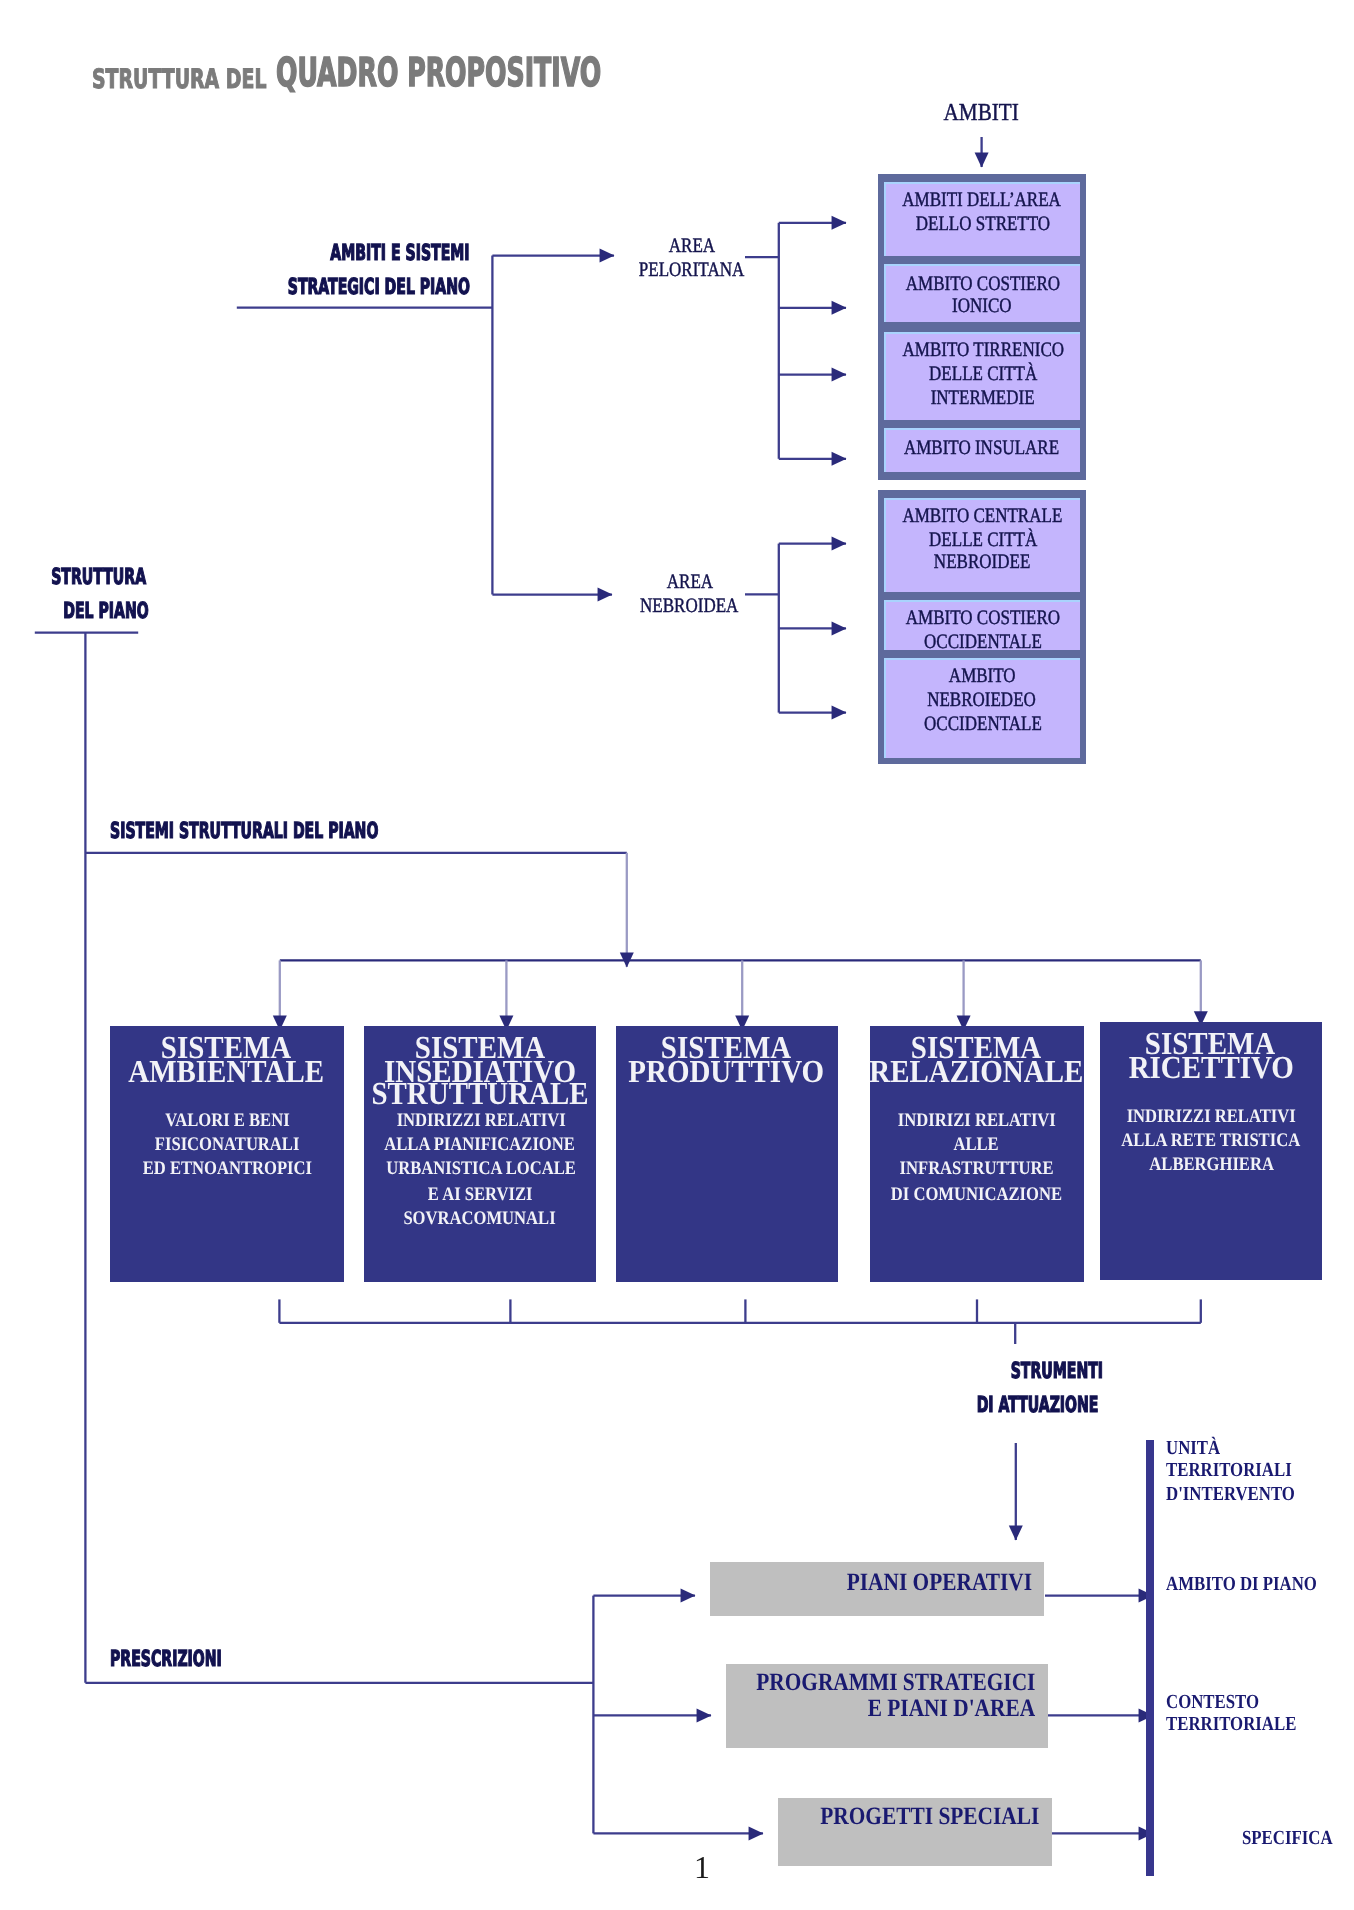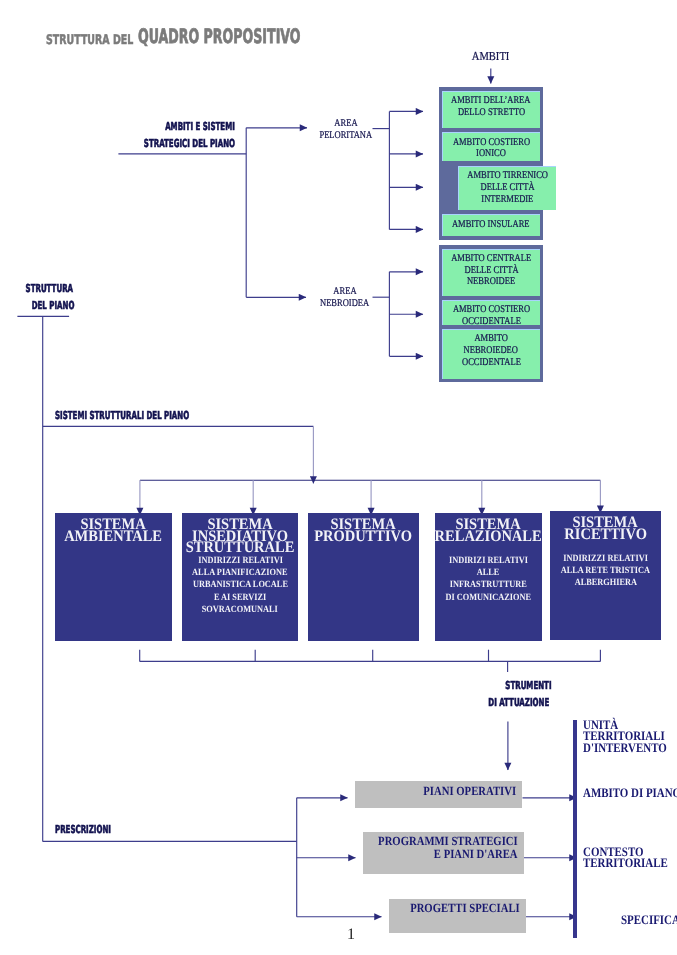--- a/index.html
+++ b/index.html
@@ -20,21 +20,21 @@
   
   
   .sx{display:flex;flex-direction:column;align-items:center;white-space:nowrap;
       font-family:"Liberation Serif",serif;}
   .sx > i{font-style:normal;display:block;width:max-content;transform-origin:center center;}
 
   .amb-head{color:#14144d;font-size:12.15px;line-height:13px;}
   .amb-head > i{transform:scaleX(.87);-webkit-text-stroke:0.22px #14144d;}
 
   .ambgroup{background:#5e6a9c;box-sizing:border-box;}
-  .ambbox{background:#86efac;box-sizing:border-box;color:#14144d;
+  .ambbox{background:#c4b5fd;box-sizing:border-box;color:#14144d;
           font-size:10.25px;line-height:11.6px;justify-content:flex-start;
           padding-top:4.4px;box-shadow:inset 1px 1px 0 0 #a9d3fd;}
   .ambbox > i{transform:scaleX(.83);-webkit-text-stroke:0.22px #14144d;}
   .arealbl{color:#14144d;font-size:10.25px;line-height:12.2px;}
   .arealbl > i{transform:scaleX(.83);-webkit-text-stroke:0.22px #14144d;}
 
   
   .hdg{font-family:"DejaVu Sans Condensed","DejaVu Sans",sans-serif;font-weight:bold;
        color:#12124f;font-size:11px;line-height:17px;white-space:nowrap;letter-spacing:0px;
        display:flex;flex-direction:column;}
@@ -55,21 +55,21 @@
 
   
   .greybox{background:#bfbfbf;box-sizing:border-box;font-weight:bold;color:#191970;
            font-size:12.46px;line-height:13.2px;justify-content:flex-start;padding-top:3.6px;}
   .greybox > i{transform:scaleX(.858);}
   .gb-right{align-items:flex-end;padding-right:6px;}
   .gb-right > i{transform-origin:right center;}
 
   
   .rbar{background:#37368d;}
-  .rlbl{font-weight:bold;color:#191970;font-size:13px;line-height:11.75px;align-items:flex-start;}
+  .rlbl{font-weight:bold;color:#191970;font-size:10px;line-height:11.75px;align-items:flex-start;}
   .rlbl > i{transform:scaleX(.84);transform-origin:left center;}
 
   .pgnum{font-family:"Liberation Serif",serif;color:#1a1a1a;font-size:16px;line-height:16px;text-align:center;}
 </style>
 </head>
 <body>
 
 <div class="stage">
 
   <svg class="abs" width="677" height="955" viewBox="0 0 677 955" style="left:0;top:0;">
@@ -147,21 +147,21 @@
   <div class="abs ambgroup" style="left:439.3px;top:245.4px;width:103.8px;height:136.2px;"></div>
 
   <div class="abs sx ambbox" style="left:442.1px;top:90.7px;width:98.2px;height:37.2px;">
       <i>AMBITI DELL’AREA</i>
       <i>DELLO STRETTO</i>
     </div>
   <div class="abs sx ambbox" style="left:442.1px;top:132.2px;width:98.2px;height:29.2px;">
       <i>AMBITO COSTIERO</i>
       <i>IONICO</i>
     </div>
-  <div class="abs sx ambbox" style="left:442.1px;top:166.1px;width:98.2px;height:43.5px;margin-left:16px;">
+  <div class="abs sx ambbox" style="left:442.1px;top:166.1px;width:98.2px;height:43.5px;">
       <i>AMBITO TIRRENICO</i>
       <i>DELLE CITTÀ</i>
       <i>INTERMEDIE</i>
     </div>
   <div class="abs sx ambbox" style="left:442.1px;top:214.3px;width:98.2px;height:21.3px;">
       <i>AMBITO INSULARE</i>
     </div>
 
   <div class="abs sx ambbox" style="left:442.1px;top:248.9px;width:98.2px;height:47.1px;">
       <i>AMBITO CENTRALE</i>
@@ -203,20 +203,25 @@
       <i>DI ATTUAZIONE</i>
     </div>
   <div class="abs hdg al" style="left:55.4px;top:821.2px;width:110px;">
       <i>PRESCRIZIONI</i>
     </div>
 
   <div class="abs sysbox" style="left:55.1px;top:512.7px;width:116.7px;height:128px;">
     <div class="sx systitle">
         <i>SISTEMA</i>
         <i>AMBIENTALE</i>
+      </div>
+    <div class="sx sysbody">
+        <i>VALORI E BENI</i>
+        <i>FISICONATURALI</i>
+        <i>ED ETNOANTROPICI</i>
       </div>
   </div>
   <div class="abs sysbox" style="left:182.2px;top:512.7px;width:116.1px;height:128px;">
     <div class="sx systitle">
         <i>SISTEMA</i>
         <i>INSEDIATIVO</i>
         <i>STRUTTURALE</i>
       </div>
     <div class="sx sysbody">
         <i>INDIRIZZI RELATIVI</i>

